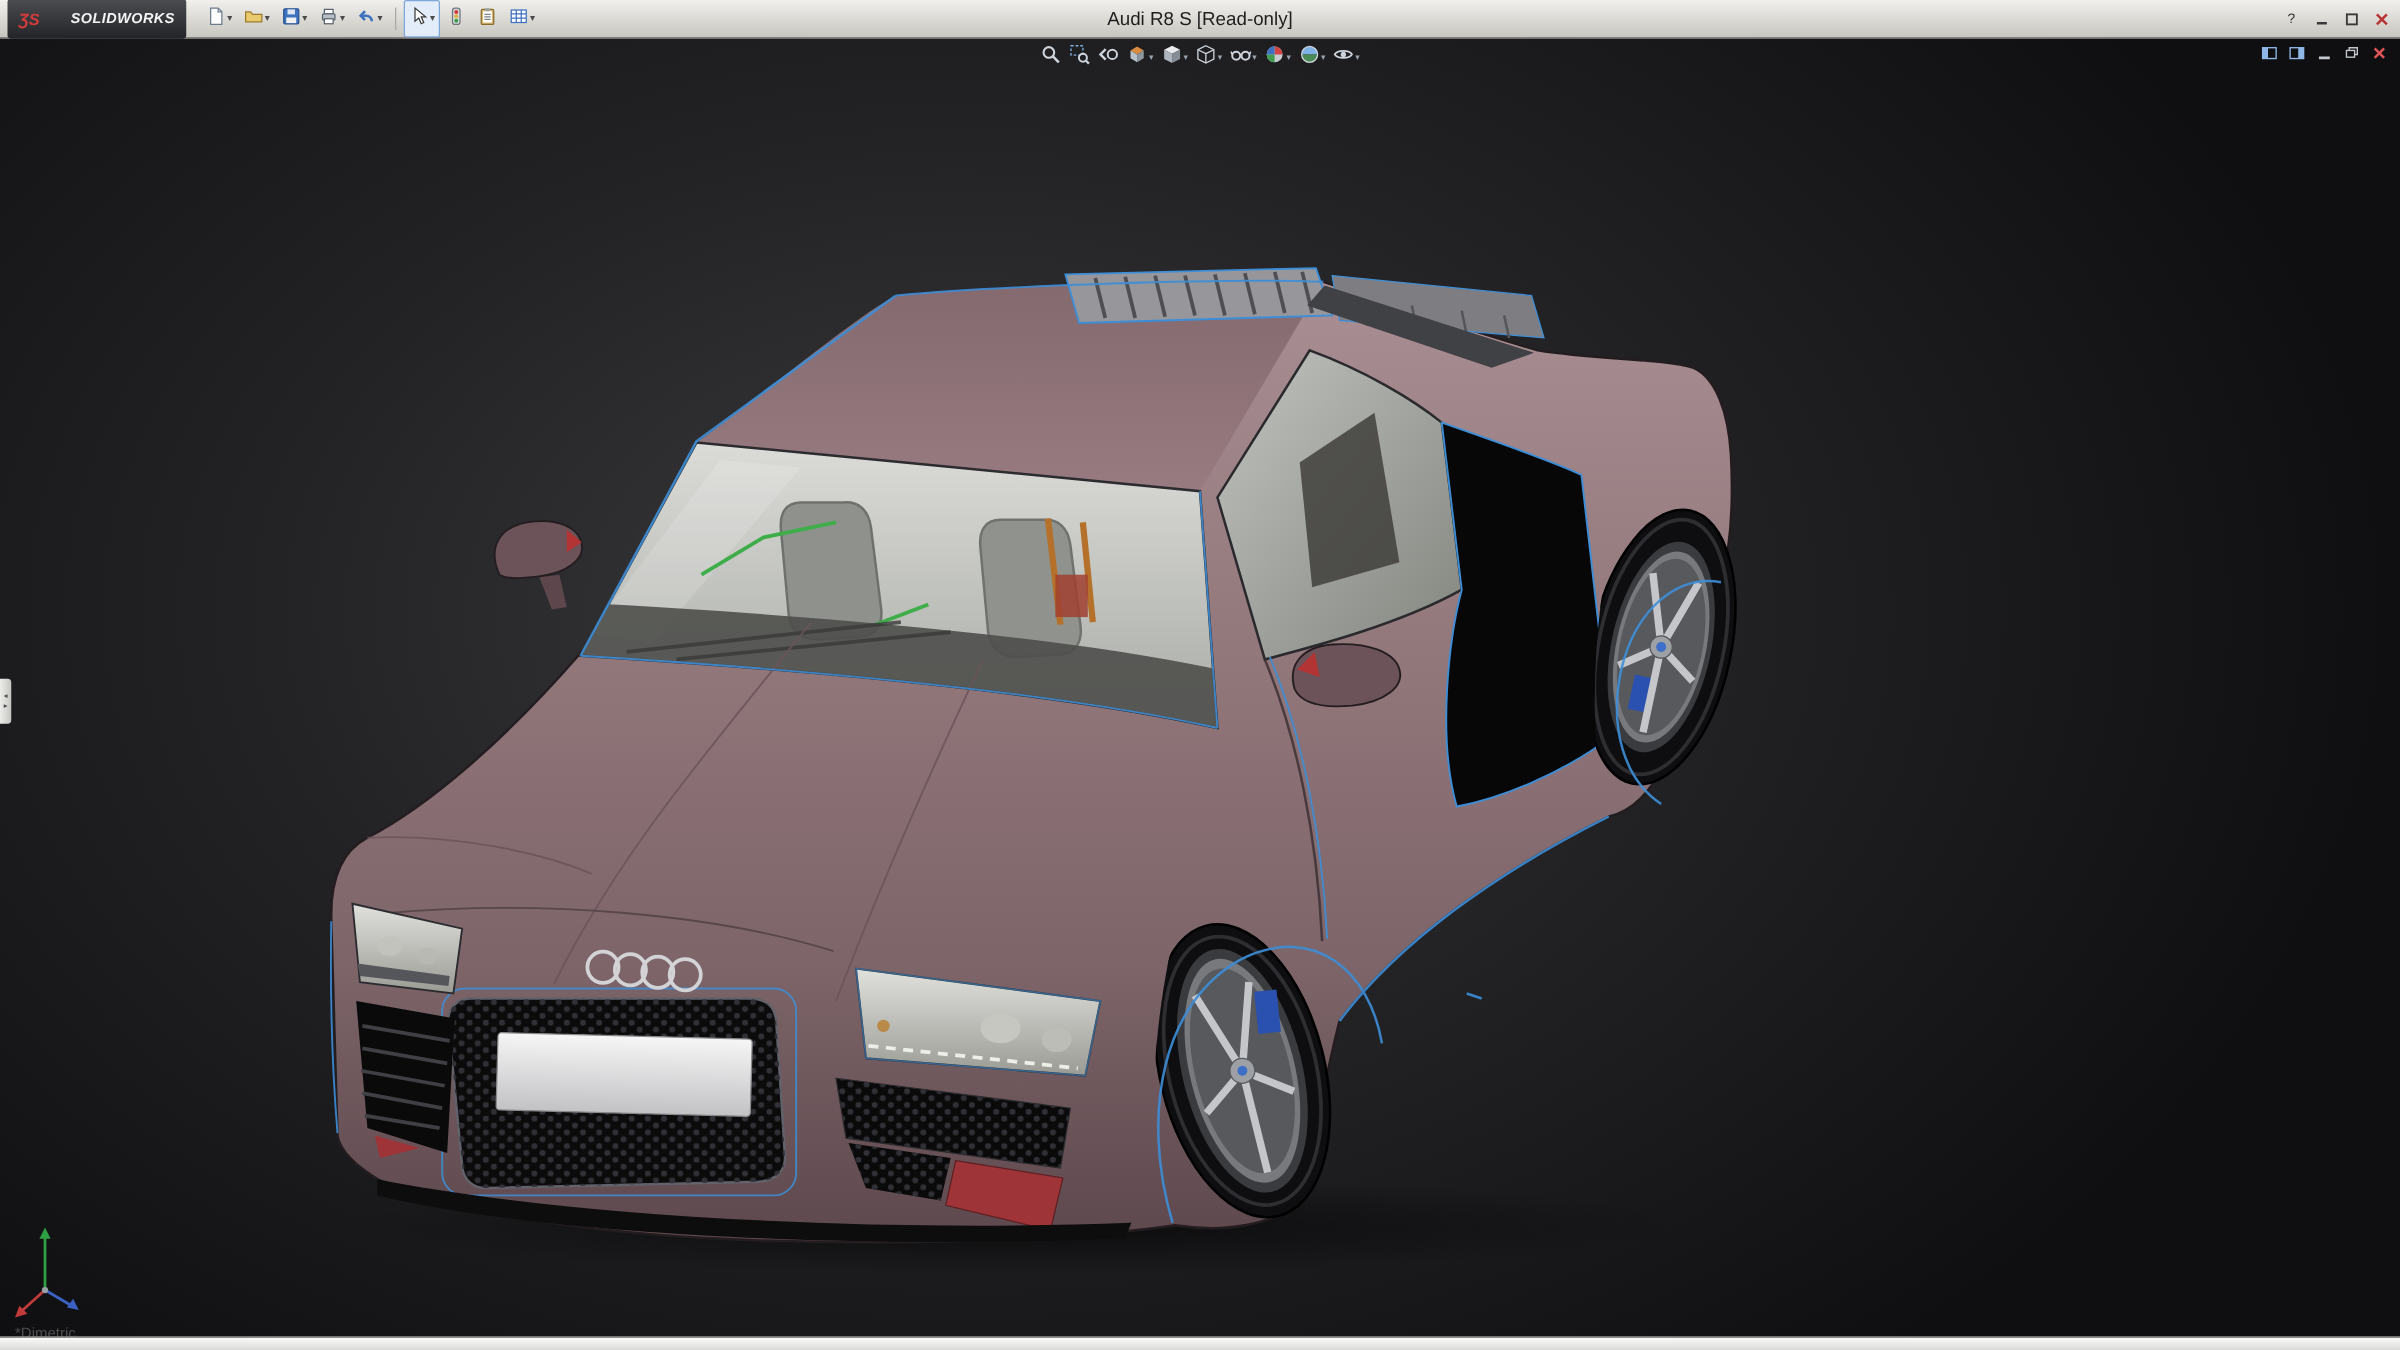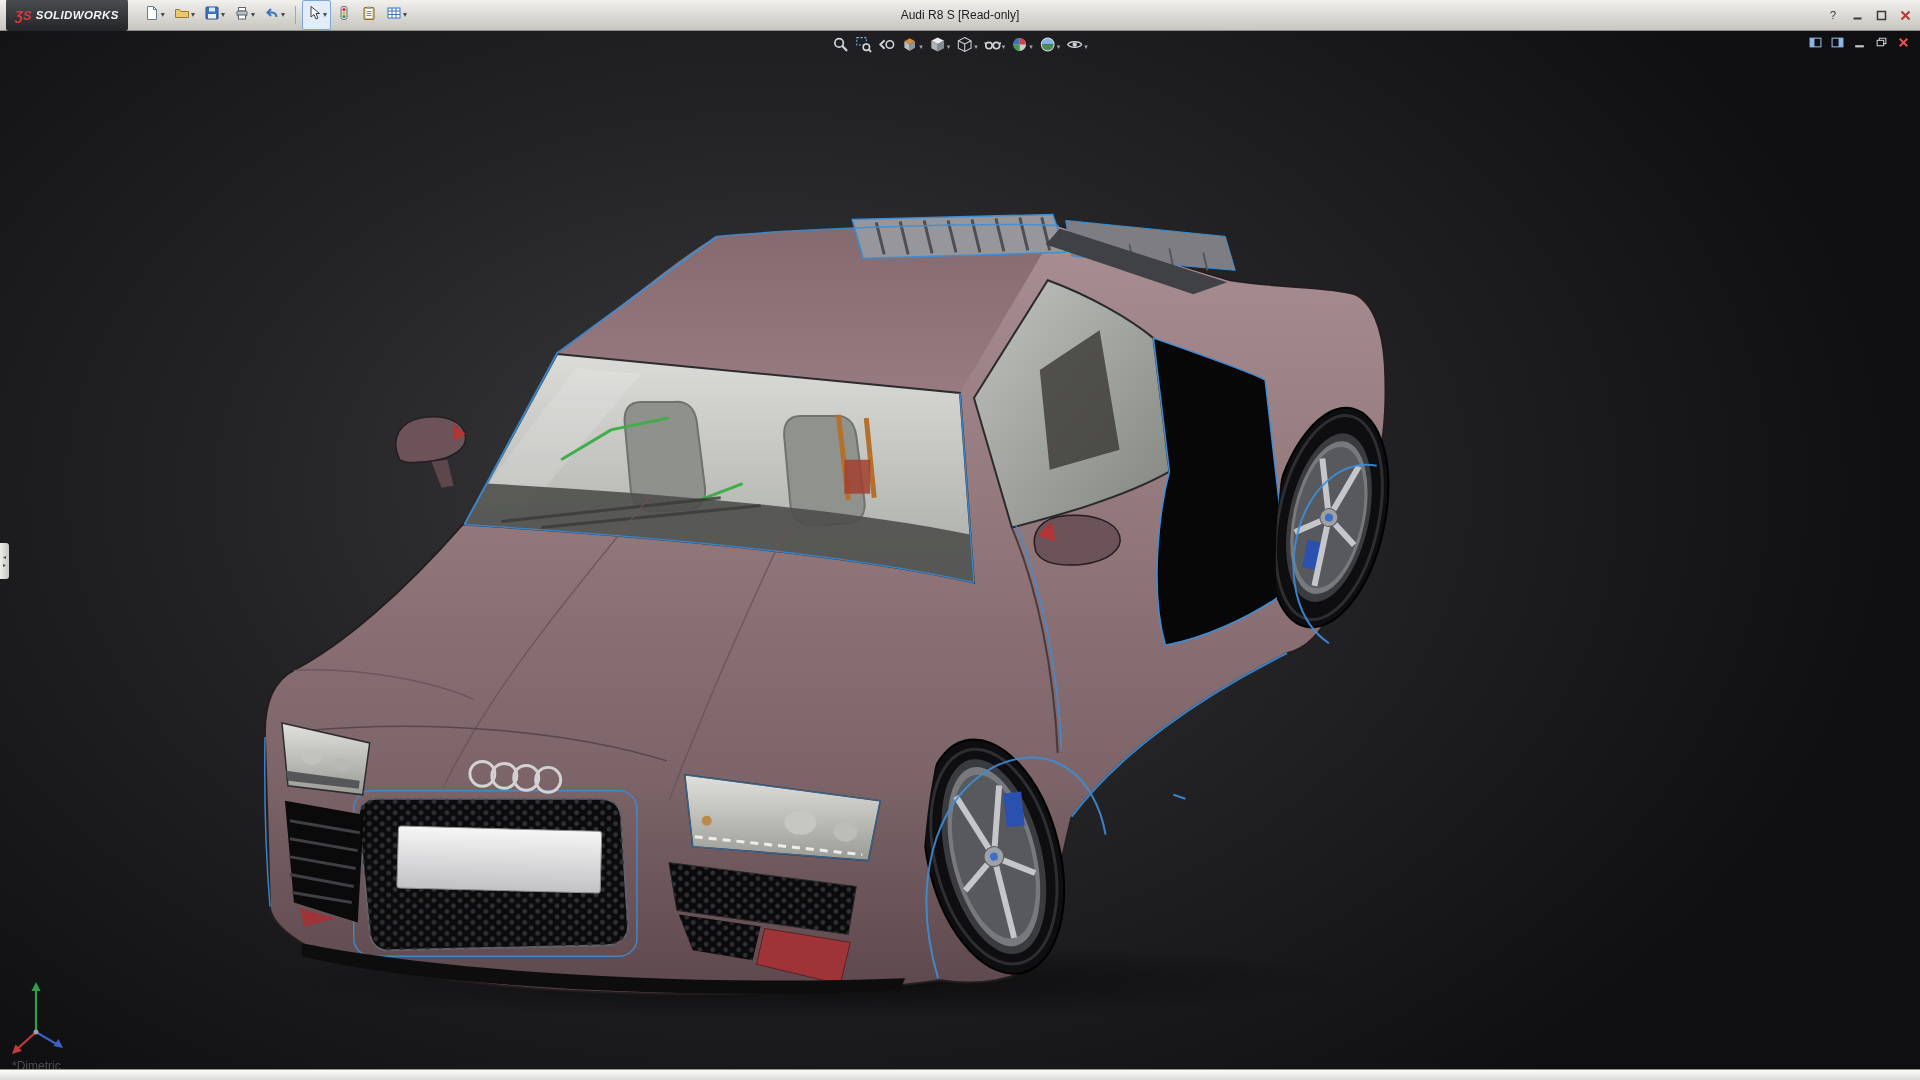--- a/index.html
+++ b/index.html
@@ -5,27 +5,27 @@
   html,body{margin:0;padding:0;background:#000;font-family:"Liberation Sans",sans-serif;}
   .app{position:relative;width:1920px;height:1080px;overflow:hidden;background:#1a1a1c;}
 
   
   .titlebar{position:absolute;top:0;left:0;right:0;height:30px;
     background:linear-gradient(#f1f0ed,#dad8d3 55%,#c8c6c1);
     border-bottom:1px solid #8f8d88;display:flex;align-items:center;padding:0 6px;z-index:10;}
   .brand{height:24px;background:linear-gradient(#4b4d51,#222427);border-radius:3px;
     display:flex;align-items:center;gap:4px;padding:4px 9px;margin-right:12px;}
   .brand-glyph{color:#d43b3b;font-weight:bold;font-style:italic;font-size:13px;}
-  .brand-text{color:#f4f4f4;font-weight:bold;font-style:italic;font-size:11.5px;letter-spacing:.4px;}
+  .brand-text{color:#f4f4f4;font-weight:bold;font-style:italic;font-size:11.5px;letter-spacing:.4px;margin-left:21px;}
   .tb{display:flex;align-items:center;gap:1px;}
   .tb-btn{display:flex;align-items:center;height:24px;padding:2px 3px;border:1px solid transparent;border-radius:2px;}
   .tb-btn.active{background:#e3edf9;border-color:#7da7d9;}
   .caret{font-size:8px;color:#4a4a4a;margin-left:1px;line-height:1;}
   .tb-sep{width:1px;height:18px;background:#a9a7a1;margin:0 5px;}
-  .title{position:absolute;left:50%;transform:translateX(-50%);font-size:12px;color:#1e1e1e;white-space:nowrap;}
+  .title{position:absolute;left:50%;transform:translateX(-50%);font-size:15px;color:#1e1e1e;white-space:nowrap;}
   .winctl{margin-left:auto;display:flex;gap:6px;align-items:center;}
   .wbtn{width:18px;height:16px;display:flex;align-items:center;justify-content:center;font-size:11px;color:#333;}
 
   
   .viewport{position:absolute;top:31px;left:0;right:0;bottom:10px;
     background:radial-gradient(1150px 780px at 40% 44%, #3a3a3d 0%, #232326 48%, #0f0f11 100%);
     overflow:hidden;padding-left:37px;}
   .carsvg{position:absolute;inset:0;width:100%;height:100%;display:block;}
 
   .headsup{position:absolute;top:3px;left:50%;transform:translateX(-50%);

